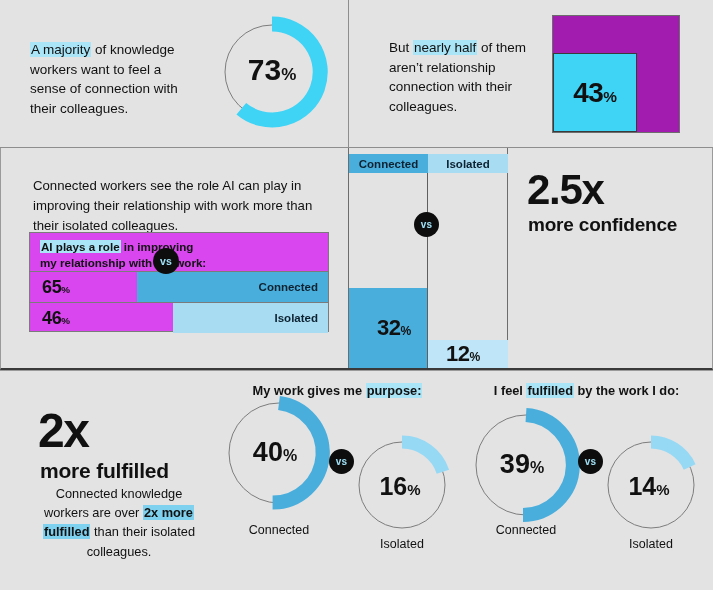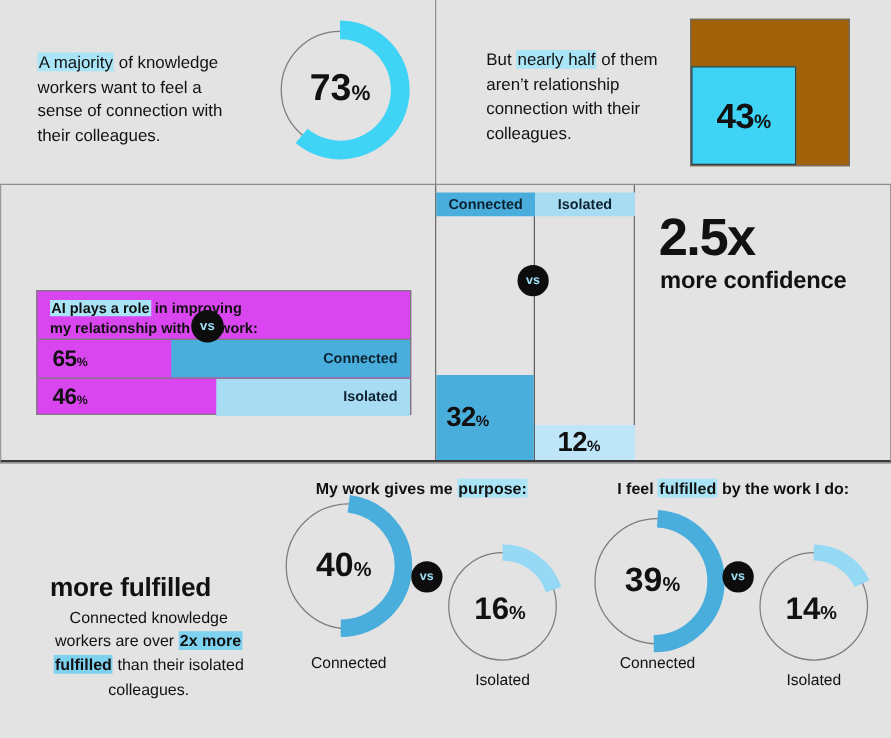--- a/index.html
+++ b/index.html
@@ -41,21 +41,21 @@
   #donut73{position:absolute;left:212px;top:12px;width:120px;height:120px;}
 
   
   #top-right{position:absolute;left:349px;top:0;width:364px;height:148px;}
   #top-right-text{
     position:absolute;left:40px;top:38px;width:160px;
     font-size:13.5px;line-height:1.45;font-weight:500;
   }
   #sq-outer{
     position:absolute;left:203px;top:15px;width:128px;height:118px;
-    border:1.5px solid #6d6d6d;background:#a16207;box-sizing:border-box;
+    border:1.5px solid #6d6d6d;background:#a21caf;box-sizing:border-box;
   }
   #sq-inner{
     position:absolute;left:0;bottom:0;width:84px;height:79px;
     background:#3fd3f6;border:1.5px solid #3a3a3a;box-sizing:border-box;
     display:flex;align-items:center;justify-content:center;
   }
   #sq-inner .val{font-size:28px;font-weight:bold;letter-spacing:-.02em;}
 
   
   #mid-left{position:absolute;left:0;top:0;width:347px;height:220px;}
@@ -85,21 +85,21 @@
   #mid-center{position:absolute;left:347px;top:0;width:160px;height:220px;
     border-left:1px solid #6d6d6d;border-right:1px solid #6d6d6d;box-sizing:border-box;}
   .mc-head{position:absolute;top:6px;height:19px;display:flex;align-items:center;justify-content:center;
     font-size:11.5px;font-weight:bold;color:#0c2230;box-sizing:border-box;}
   #mc-head-c{left:0;width:79px;background:#4aaedd;}
   #mc-head-i{left:79px;width:80px;background:#a8dcf3;}
   .mc-col{position:absolute;top:25px;bottom:0;box-sizing:border-box;}
   #mc-col-c{left:0;width:79px;border-right:1px solid #5f5f5f;}
   #mc-col-i{left:79px;width:80px;}
   .mc-bar{position:absolute;left:0;right:0;bottom:0;display:flex;align-items:center;}
-  #mc-bar-c{height:68px;background:#4aaedd;}
+  #mc-bar-c{height:80px;background:#4aaedd;padding-left:20px;}
   #mc-bar-i{height:28px;background:#bfe6f8;}
   #mc-bar-c .v{font-size:22px;font-weight:bold;margin-left:8px;letter-spacing:-.02em;}
   #mc-bar-i .v{font-size:22px;font-weight:bold;margin-left:18px;letter-spacing:-.02em;}
   #mc-vs{left:414px;top:212px;width:25px;height:25px;font-size:10px;}
 
   
   #mid-right{position:absolute;left:507px;top:0;width:206px;height:220px;}
   #mr-big{position:absolute;left:19px;top:22px;font-size:42px;font-weight:bold;letter-spacing:-.03em;line-height:.95;}
   #mr-sub{position:absolute;left:20px;top:66px;font-size:19px;font-weight:bold;letter-spacing:-.01em;}
   #mr-body{position:absolute;left:21px;top:96px;width:175px;font-size:13px;line-height:1.5;font-weight:500;}
@@ -154,20 +154,21 @@
         <div id="sq-inner">
           <span class="val"><span>43</span><span class="pct">%</span></span>
         </div>
       </div>
     </div>
   </div>
 
   <div class="band" id="band-mid">
 
     <div id="mid-left">
+      <div id="mid-left-text">Connected workers see the role AI can play in improving their relationship with work more than their isolated colleagues.</div>
 
       <div id="ai-table">
         <div id="ai-head">
           <span class="hl">AI plays a role</span><span> in improving</span><br>
           <span>my relationship with my work:</span>
         </div>
 
         <div class="ai-row">
           <div class="ai-fill connected" style="width:64%"></div>
           <span class="ai-val"><span>65</span><span class="pct">%</span></span>
@@ -205,20 +206,21 @@
       <div id="mr-big">2.5x</div>
       <div id="mr-sub">more confidence</div>
     </div>
   </div>
 
   <div class="vs-badge" id="mc-vs">vs</div>
 
   <div class="band" id="band-bot">
 
     <div id="bot-left">
+      <div id="bl-big">2x</div>
       <div id="bl-sub">more fulfilled</div>
       <div id="bl-body">
         <span>Connected knowledge workers are over </span><span class="hl-b">2x more</span><span> </span><span class="hl-b">fulfilled</span><span> than their isolated colleagues.</span>
       </div>
     </div>
 
     <div class="grp" id="grp-purpose">
       <div class="grp-title">
         <span>My work gives me </span><span class="hl">purpose:</span>
       </div>

